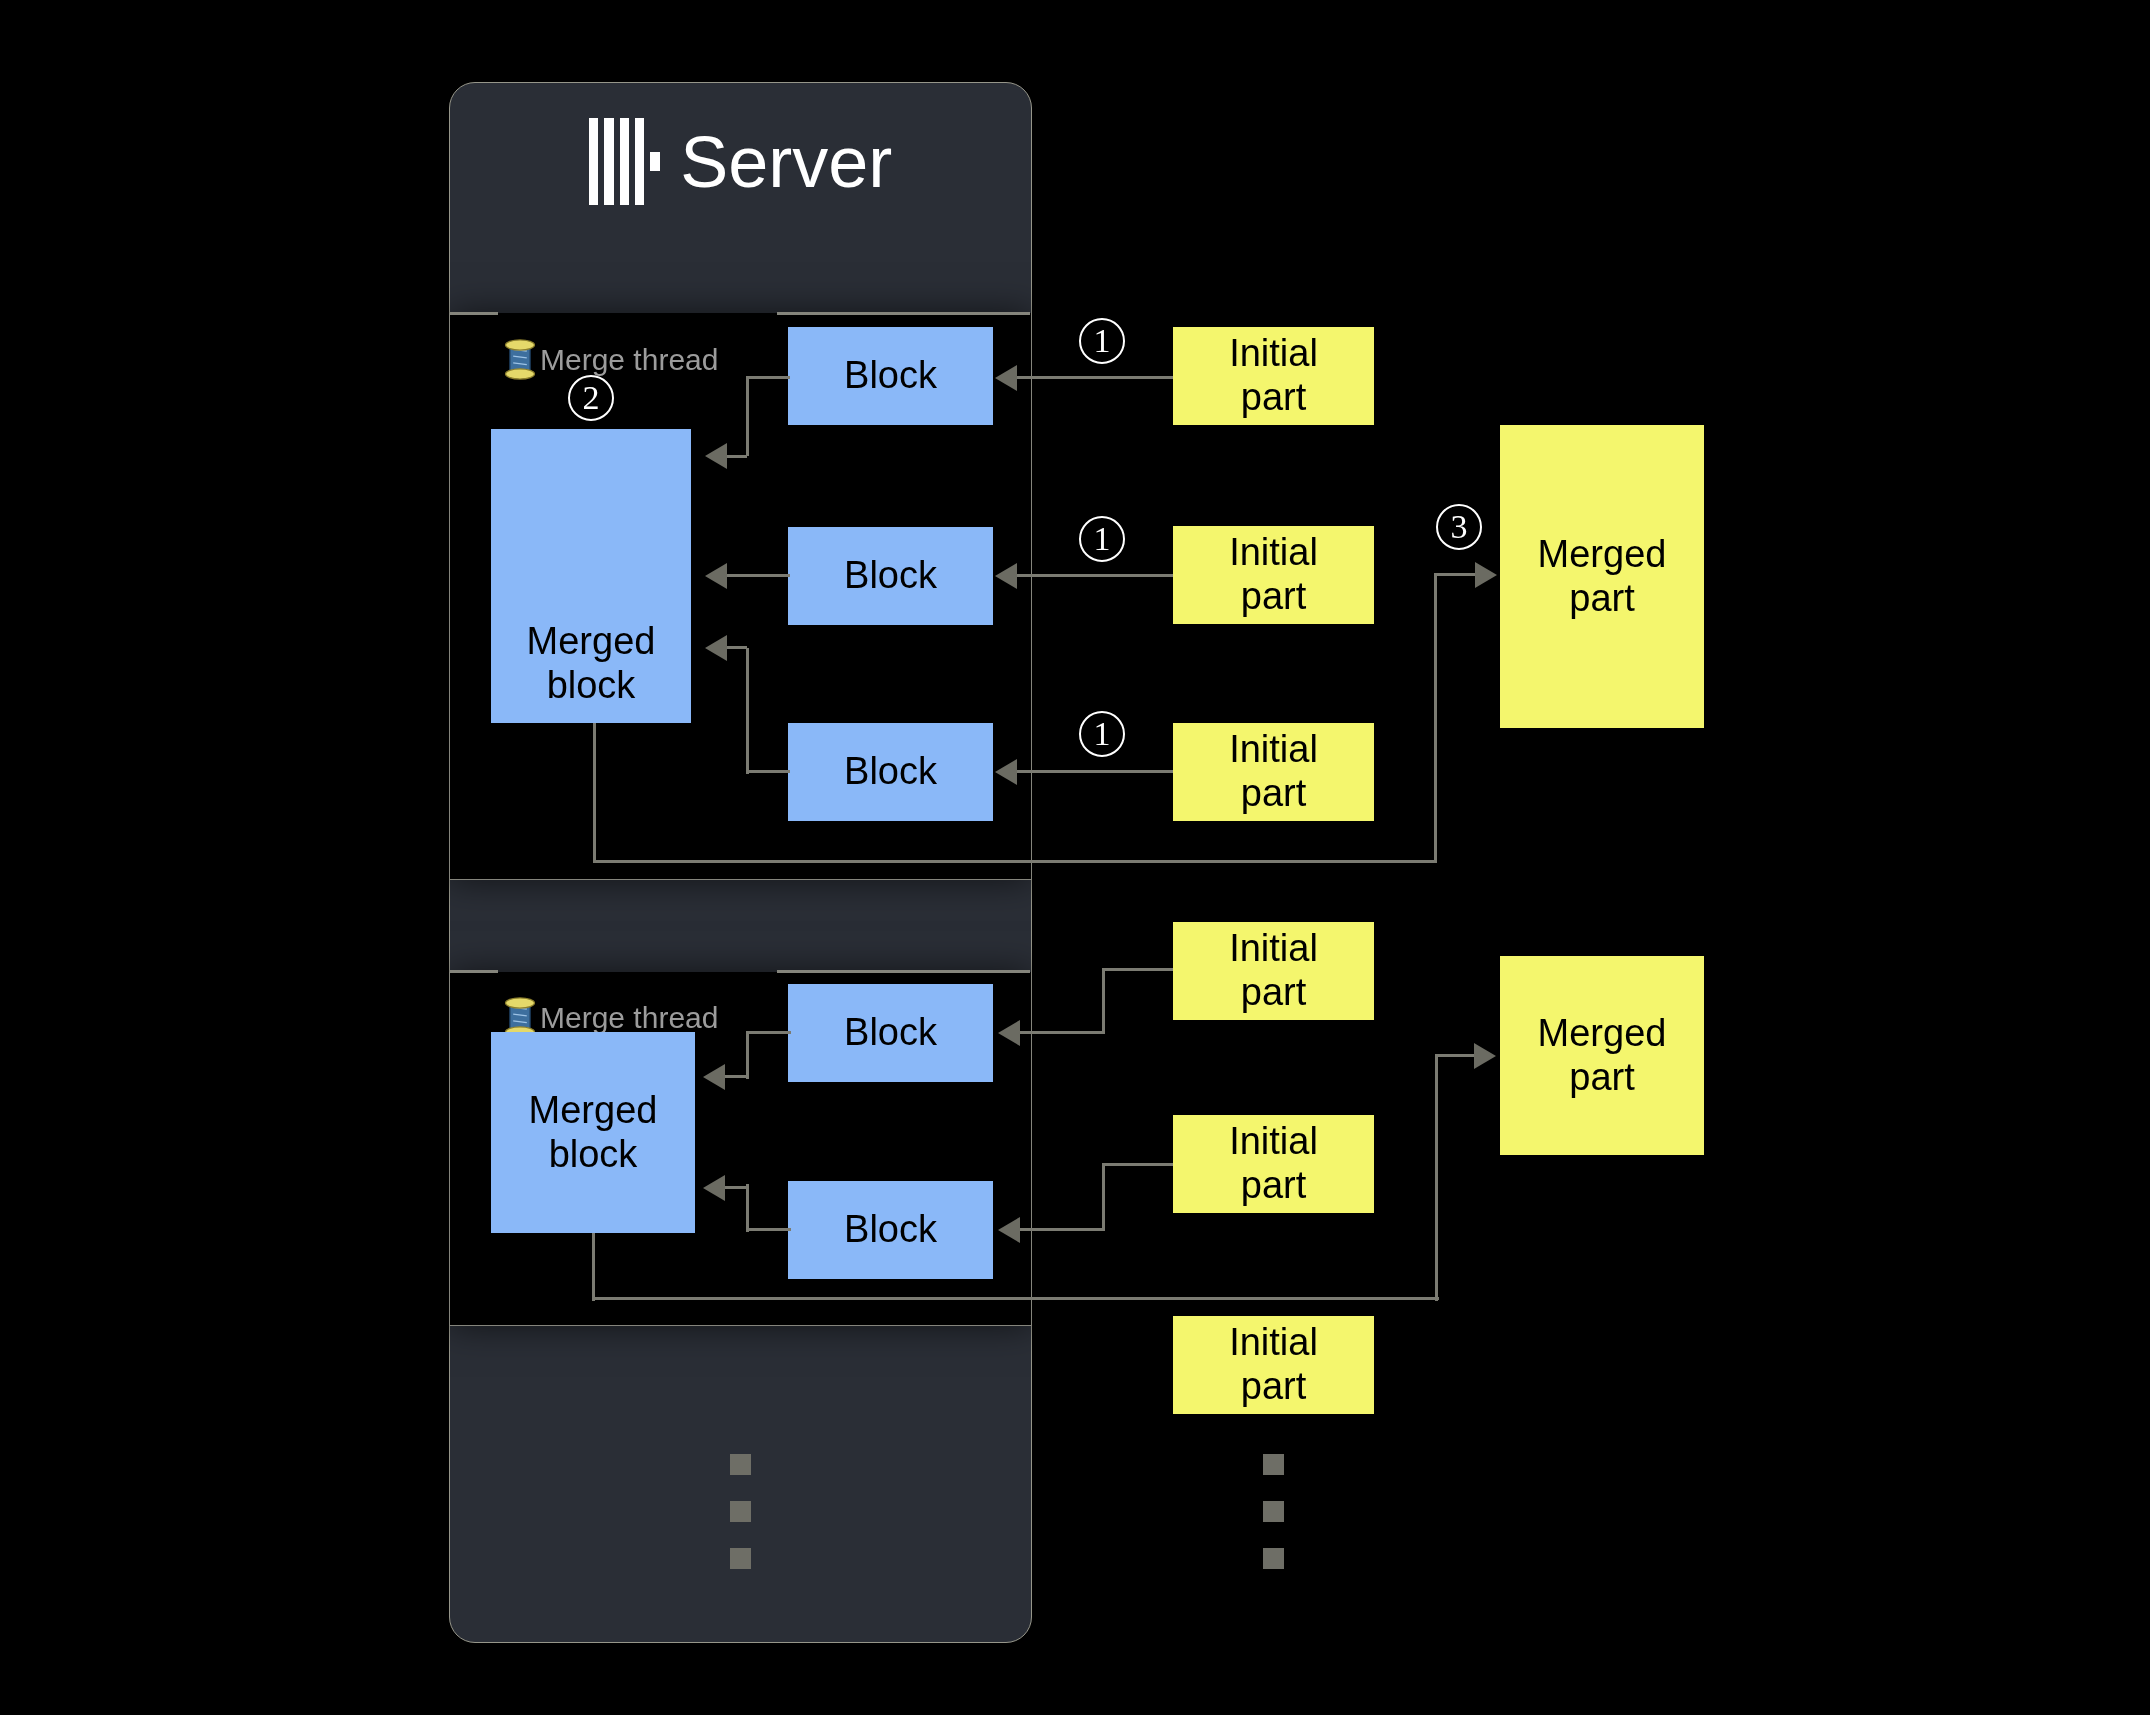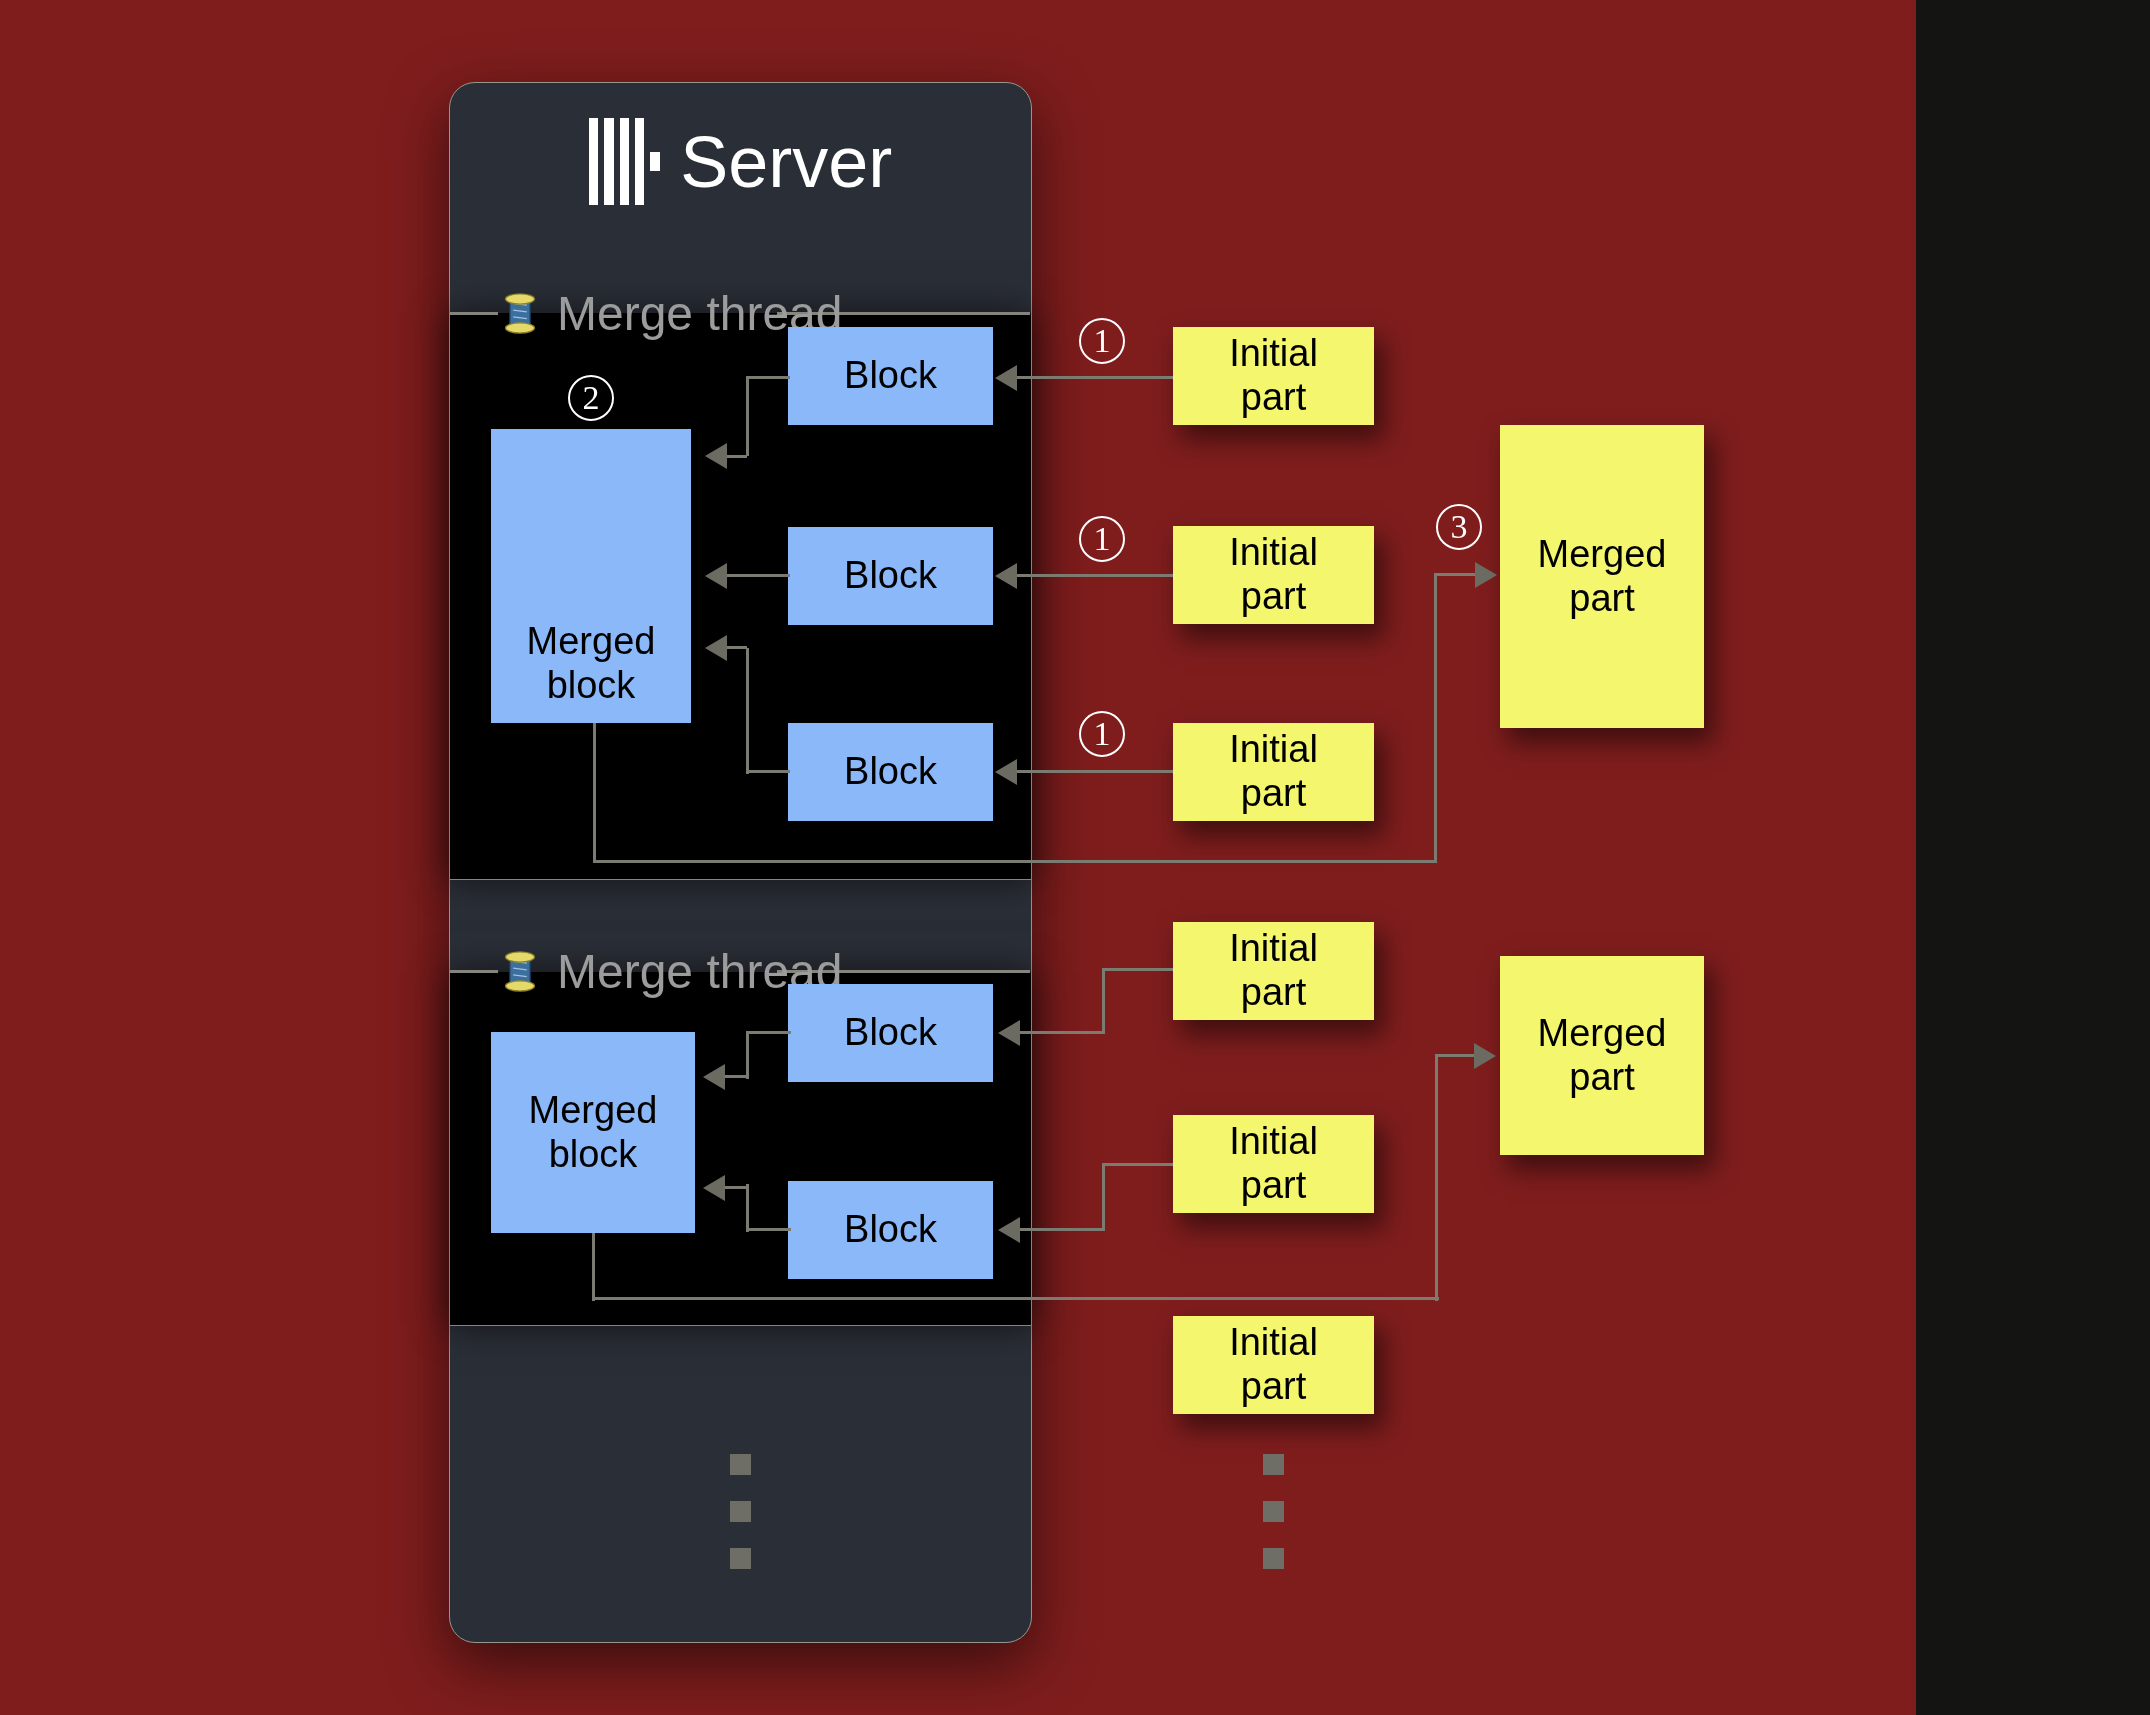--- a/index.html
+++ b/index.html
@@ -1,18 +1,18 @@
 <!DOCTYPE html>
 <html style="font-size:13.7px"><head>
 <meta charset="utf-8">
 <style>
   html,body{margin:0;padding:0;background:#141412;}
   #canvas{
-    position:relative;width:1916px;height:1716px;overflow:hidden;
-    background:#7f1d1d;
+    position:relative;width:2150px;height:1716px;overflow:hidden;
+    background:#000000;
     font-family:"Liberation Sans", sans-serif;
   }
   
   .server-panel{
     position:absolute;left:449px;top:82px;width:583px;height:1561px;
     background:#2a2e36;border:1.7px solid #96968a;border-radius:26px;
     box-shadow:0 20.5px 60px rgba(0,0,0,0.55);
     box-sizing:border-box;
   }
   .server-header{
@@ -24,22 +24,22 @@
   .ch-dot{width:9.4px;height:19px;background:#ffffff;}
   .server-title{color:#ffffff;font-size:72px;line-height:1;}
   
   .mt-section{
     position:absolute;left:449px;width:583px;background:#000000;
     border:1.7px solid #85857c;border-top:none;box-sizing:border-box;
     box-shadow:0 0 34px rgba(0,0,0,0.6);
   }
   .legend-seg{position:absolute;height:2.6px;background:#85857c;}
   .legend{
-    position:absolute;display:flex;align-items:center;gap:20px;height:45px;
-    color:#9c9c9c;font-size:48px;white-space:nowrap;
+    position:absolute;display:flex;align-items:center;gap:3px;height:45px;
+    color:#9c9c9c;font-size:30px;white-space:nowrap;margin-top:46px;
   }
   
   .bbox{
     position:absolute;background:#8ab8f8;color:#000;
     display:flex;align-items:center;justify-content:center;text-align:center;
     font-size:38px;line-height:1.15;box-sizing:border-box;
   }
   .bbox.bottom{align-items:flex-end;padding-bottom:15.4px;}
   .ybox{
     position:absolute;background:#f4f66d;color:#000;

